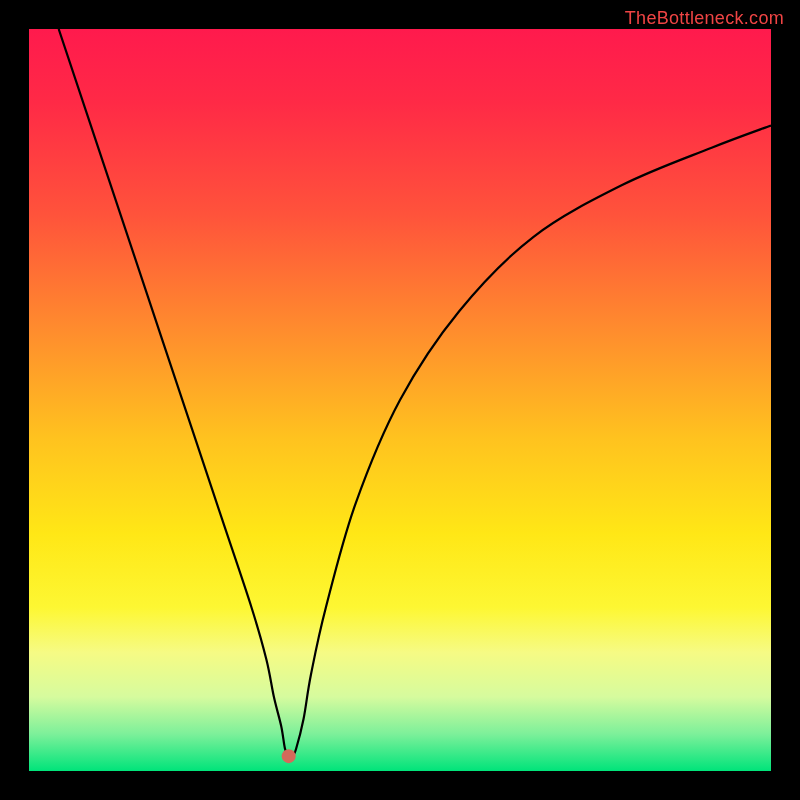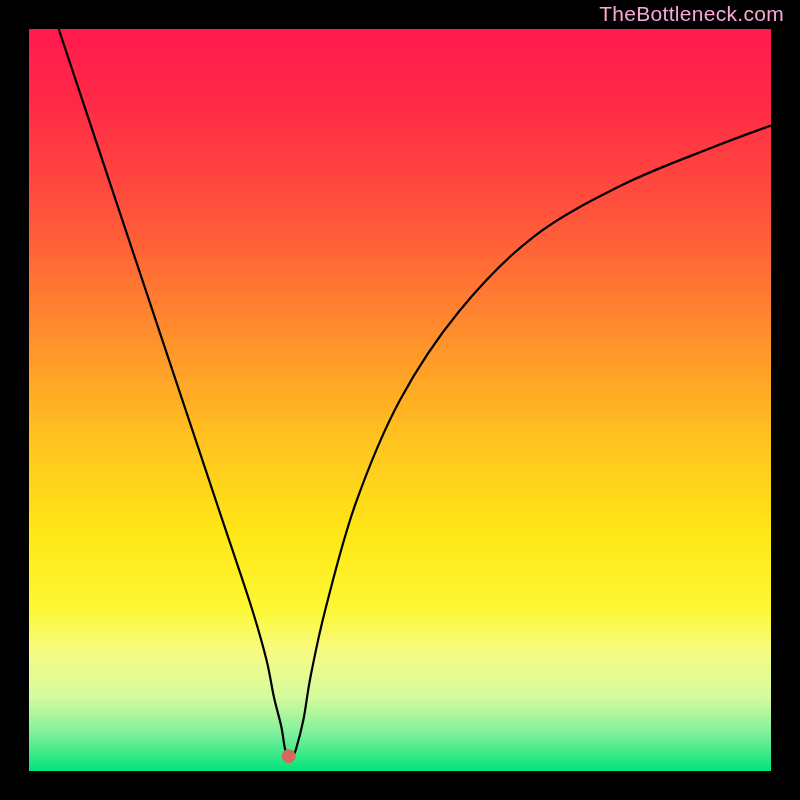--- a/index.html
+++ b/index.html
@@ -12,24 +12,24 @@
     overflow: hidden;
   }
   .frame {
     position: relative;
     width: 800px;
     height: 800px;
     background: #000;
   }
   .watermark {
     position: absolute;
-    top: 2px;
+    top: 8px;
     right: 16px;
-    color: #f9a8d4;
-    font-size: 21px;
+    color: #ef4444;
+    font-size: 18px;
     font-weight: 500;
     letter-spacing: 0.3px;
     z-index: 20;
   }
   .plot-wrap {
     position: absolute;
     left: 29px;
     top: 29px;
     width: 742px;
     height: 742px;

